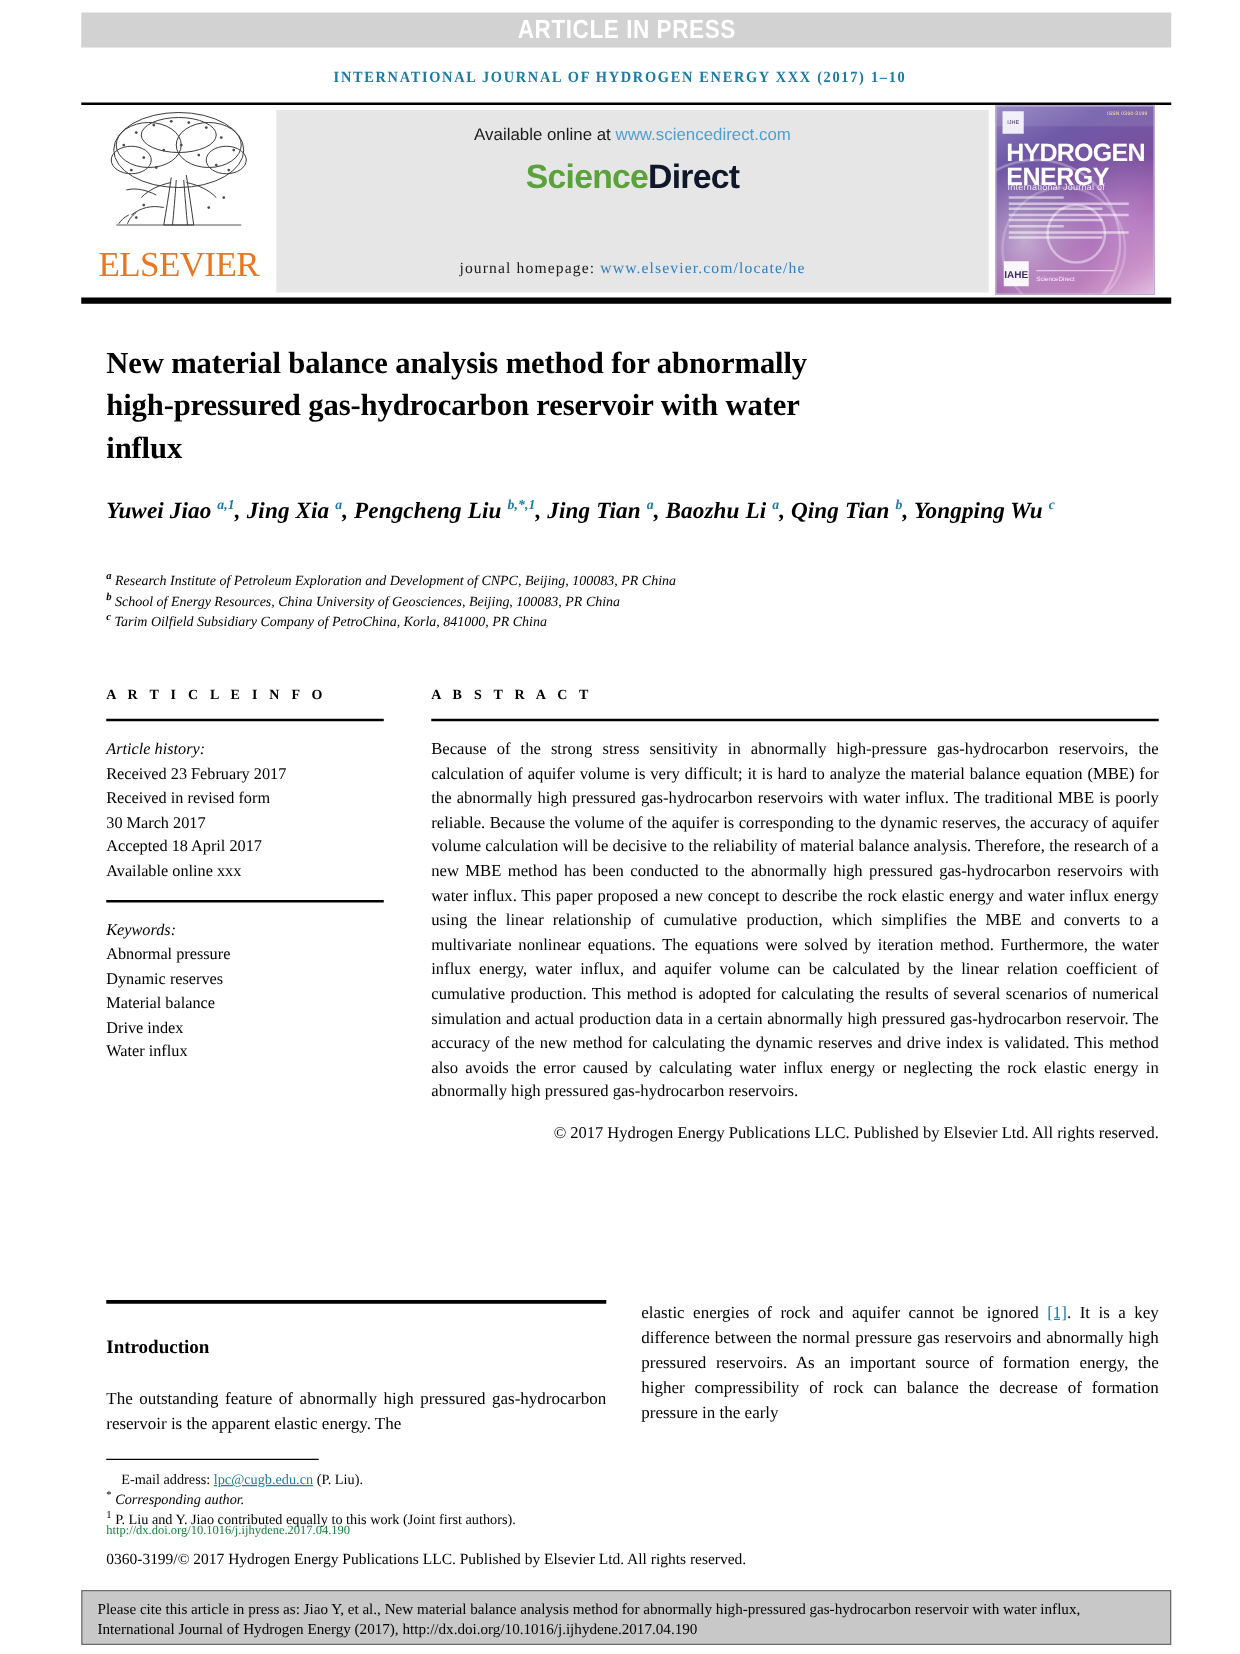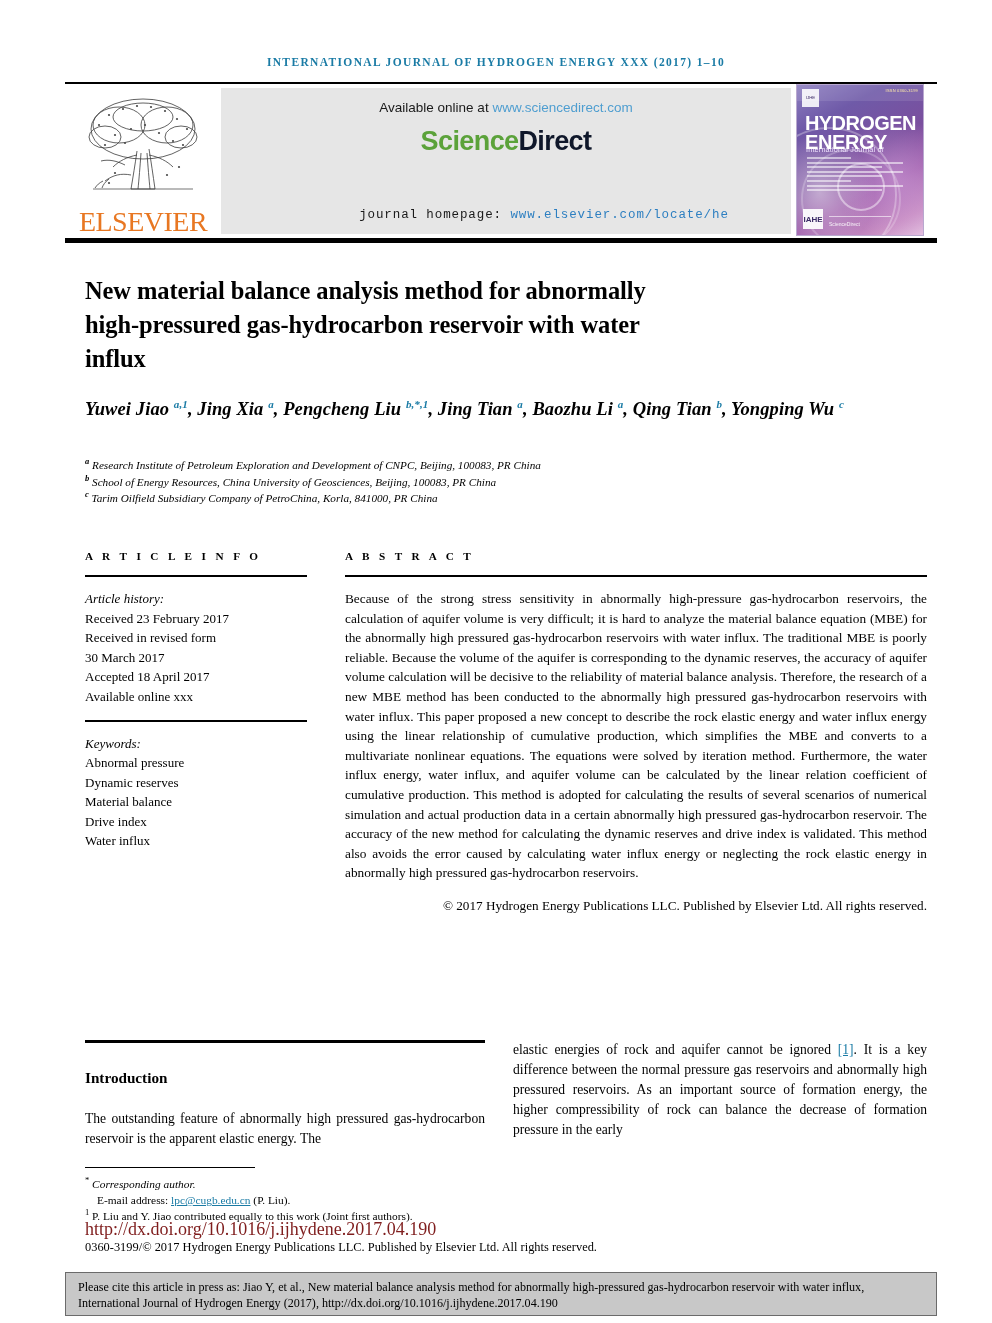--- a/index.html
+++ b/index.html
@@ -67,21 +67,21 @@
     left: 65px; top: 84px;
     width: 872px; height: 152px;
   }
   .elsevier-logo {
     position: absolute;
     left: 5px; top: 2px;
     width: 146px; height: 150px;
     display: flex;
     flex-direction: column;
     align-items: center;
-    justify-content: flex-end;
+    justify-content: flex-start;
   }
   .tree-svg { width: 128px; height: 112px; display:block; }
   .elsevier-word {
     font-family: "Liberation Serif", serif;
     font-size: 28px;
     letter-spacing: -0.5px;
     color: #e87722;
     line-height: 1;
     margin-top: 1px;
   }
@@ -108,25 +108,24 @@
     font-weight: bold;
     font-size: 27px;
     letter-spacing: -0.6px;
   }
   .sd-logo .sd-sci { color: #5ba23a; }
   .sd-logo .sd-dir { color: #0f172a; }
   .sd-home {
     position: absolute;
     bottom: 12px; left: 0; width: 100%;
     text-align: center;
-    font-family: Liberation Mono, monospace;
+    font-family: Liberation Serif, serif;
     font-size: 12.5px;
     letter-spacing: 0.9px;
     color: #1a1a1a;
-    padding-left: 38px;
   }
   .sd-home a { color: #2d7fc1; text-decoration: none; }
 
   
   .cover {
     position: absolute;
     left: 731px; top: 0px;
     width: 128px; height: 152px;
     background:
       radial-gradient(ellipse at 18% 72%, rgba(255,255,255,0.50) 0%, rgba(255,255,255,0.0) 38%),
@@ -343,22 +342,22 @@
     font-size: 11.4px;
     line-height: 16.2px;
   }
   .footnotes .fn-ital { font-style: italic; }
   .footnotes .mark { vertical-align: super; font-size: 8.5px; line-height: 0; }
   .fn-link { color: #1a7ba5; }
   .doi-line {
     position: absolute;
     left: 85px; top: 1219px;
     font-family: "Liberation Serif", serif;
-    font-size: 18px;
-    color: #7f1d1d;
+    font-size: 10px;
+    color: #15803d;
   }
   .issn-line {
     position: absolute;
     left: 85px; top: 1240px;
     width: 700px;
     font-family: "Liberation Serif", serif;
     font-size: 12.4px;
   }
 
   
@@ -375,20 +374,23 @@
     font-family: Liberation Serif, serif;
     font-size: 12.1px;
     line-height: 16.2px;
   }
 </style>
 </head>
 <body>
 
 <div class="page">
 
+  <div class="aip-banner">
+    <span class="aip-text">ARTICLE IN PRESS</span>
+  </div>
 
   <div class="running-head">INTERNATIONAL JOURNAL OF HYDROGEN ENERGY XXX (2017) 1–10</div>
 
   <div class="rule-top"></div>
 
   <div class="masthead">
 
     <div class="elsevier-logo">
       <svg class="tree-svg" viewBox="0 0 128 112">
         <g fill="none" stroke="#3a3a3a" stroke-width="0.8">
@@ -526,27 +528,27 @@
   </div>
 
   <div class="col-right">
     <div class="body-par">
       <span>elastic energies of rock and aquifer cannot be ignored </span><a href="#" class="ref-link">[1]</a><span>. It is a key difference between the normal pressure gas reservoirs and abnormally high pressured reservoirs. As an important source of formation energy, the higher compressibility of rock can balance the decrease of formation pressure in the early</span>
     </div>
   </div>
 
   <div class="footnote-rule"></div>
   <div class="footnotes">
+    <div style="padding-left:12px">
+      <span>E-mail address: </span><a href="#" class="fn-link">lpc@cugb.edu.cn</a><span> (P. Liu).</span>
+    </div>
     <div>
       <span class="mark">*</span>
       <span class="fn-ital">Corresponding author.</span>
     </div>
-    <div style="padding-left:12px">
-      <span>E-mail address: </span><a href="#" class="fn-link">lpc@cugb.edu.cn</a><span> (P. Liu).</span>
-    </div>
     <div>
       <span class="mark">1</span>
       <span>P. Liu and Y. Jiao contributed equally to this work (Joint first authors).</span>
     </div>
   </div>
   <div class="doi-line">http://dx.doi.org/10.1016/j.ijhydene.2017.04.190</div>
   <div class="issn-line">0360-3199/© 2017 Hydrogen Energy Publications LLC. Published by Elsevier Ltd. All rights reserved.</div>
 
   <div class="cite-box">
     <div class="cite-text">Please cite this article in press as: Jiao Y, et al., New material balance analysis method for abnormally high-pressured gas-hydrocarbon reservoir with water influx, International Journal of Hydrogen Energy (2017), http://dx.doi.org/10.1016/j.ijhydene.2017.04.190</div>

